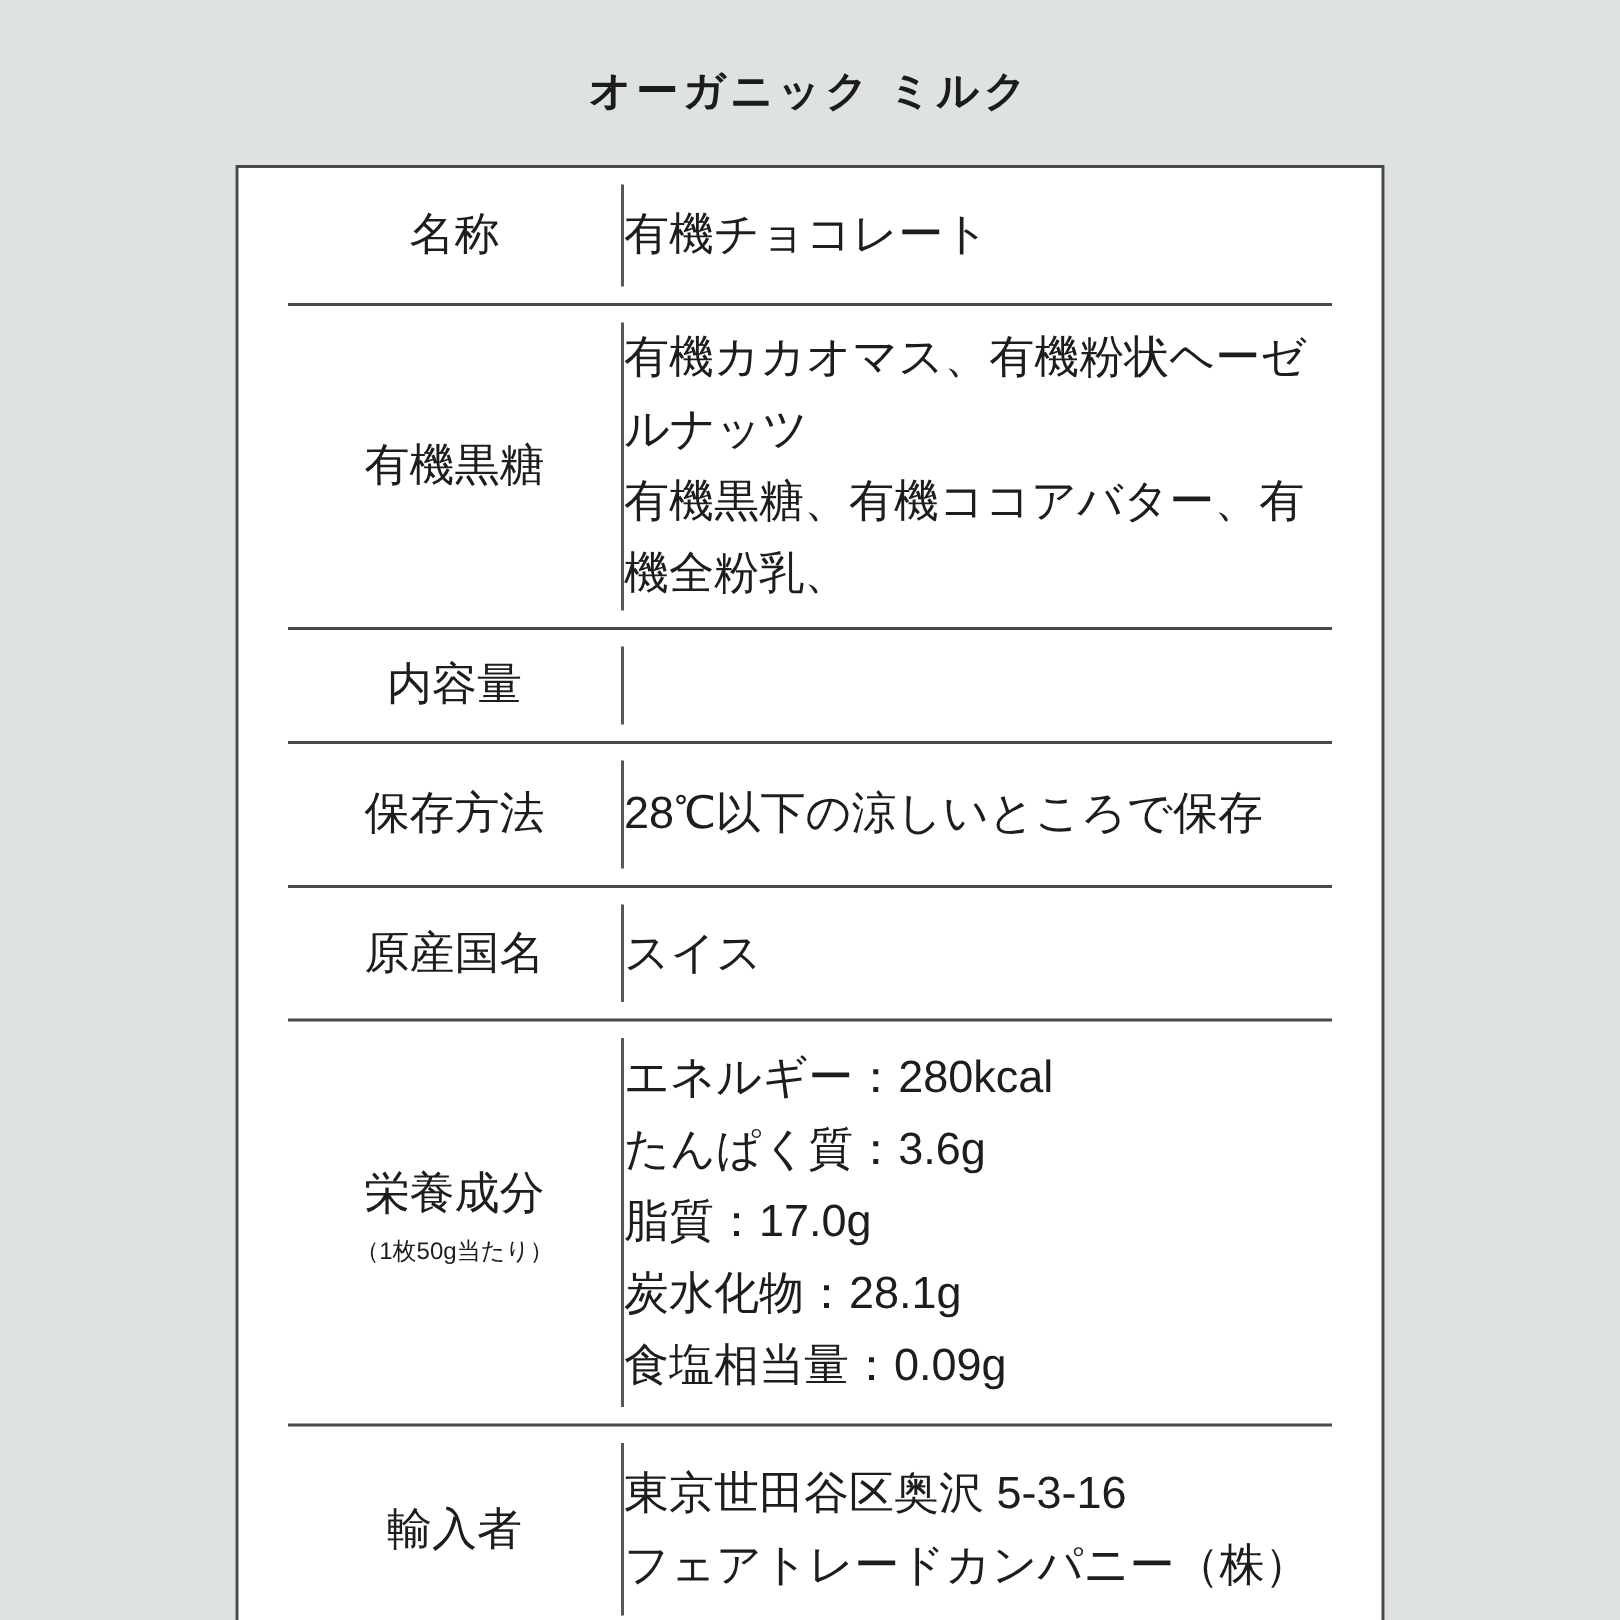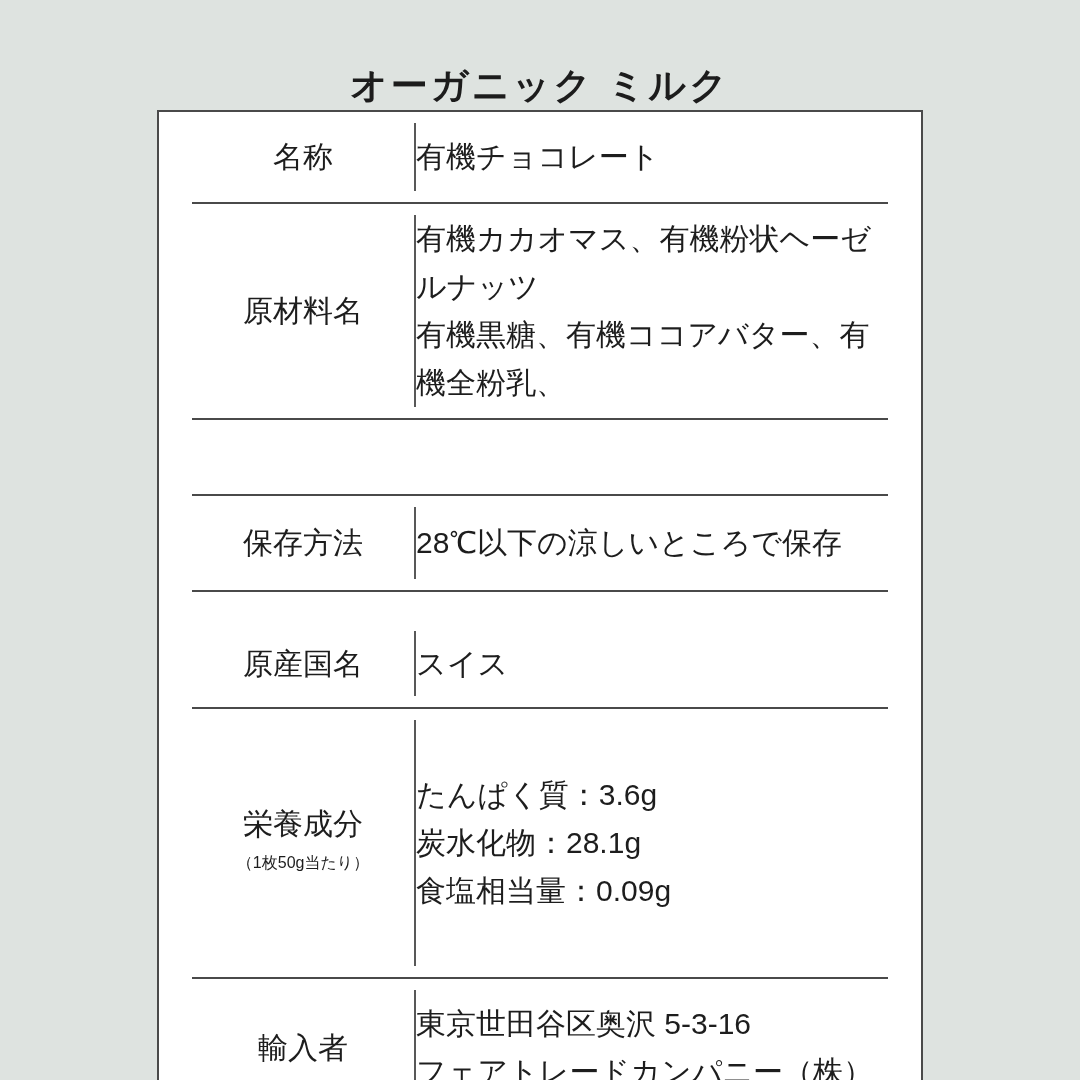--- a/index.html
+++ b/index.html
@@ -10,22 +10,22 @@
     font-family: "Liberation Sans", sans-serif;
     color: #1d1d1d;
   }
   .page {
     width: 1080px;
     height: 1080px;
     overflow: hidden;
   }
   .title {
     text-align: center;
-    padding-top: 61px;
-    font-size: 37px;
+    padding-top: 42px;
+    font-size: 28px;
     font-weight: bold;
     letter-spacing: 3px;
     color: #1c1c1c;
     height: 110px;
   }
   .card {
     width: 766px;
     margin: 0 auto;
     background: #ffffff;
     border: 2px solid #4a4a4a;
@@ -59,21 +59,21 @@
     display: flex;
     flex-direction: column;
     justify-content: center;
     font-size: 30px;
     line-height: 48px;
   }
   .row-1 { min-height: 92px; }
   .row-2 { min-height: 160px; }
   .row-3 { min-height: 76px; }
   .row-4 { min-height: 96px; }
-  .row-5 { min-height: 89px; margin-top: 28px; }
+  .row-5 { min-height: 89px; }
   .row-6 { min-height: 270px; }
   .row-7 { min-height: 137px; }
 </style>
 </head>
 <body>
 
 <div class="page">
 
   <div class="title">オーガニック ミルク</div>
 
@@ -83,29 +83,32 @@
       <div class="label-cell">
         <span>名称</span>
       </div>
       <div class="value-cell">
         <span>有機チョコレート</span>
       </div>
     </div>
 
     <div class="row row-2">
       <div class="label-cell">
-        <span>原材料名</span>
+        <span>有機黒糖</span>
       </div>
       <div class="value-cell">
         <span>有機カカオマス、有機粉状ヘーゼルナッツ</span>
         <span>有機黒糖、有機ココアバター、有機全粉乳、</span>
       </div>
     </div>
 
     <div class="row row-3">
+      <div class="label-cell">
+        <span>内容量</span>
+      </div>
     </div>
 
     <div class="row row-4">
       <div class="label-cell">
         <span>保存方法</span>
       </div>
       <div class="value-cell">
         <span>28℃以下の涼しいところで保存</span>
       </div>
     </div>
@@ -118,21 +121,23 @@
         <span>スイス</span>
       </div>
     </div>
 
     <div class="row row-6">
       <div class="label-cell">
         <span>栄養成分</span>
         <span class="label-sub">（1枚50g当たり）</span>
       </div>
       <div class="value-cell">
+        <span>エネルギー：280kcal</span>
         <span>たんぱく質：3.6g</span>
+        <span>脂質：17.0g</span>
         <span>炭水化物：28.1g</span>
         <span>食塩相当量：0.09g</span>
       </div>
     </div>
 
     <div class="row row-7">
       <div class="label-cell">
         <span>輸入者</span>
       </div>
       <div class="value-cell">

